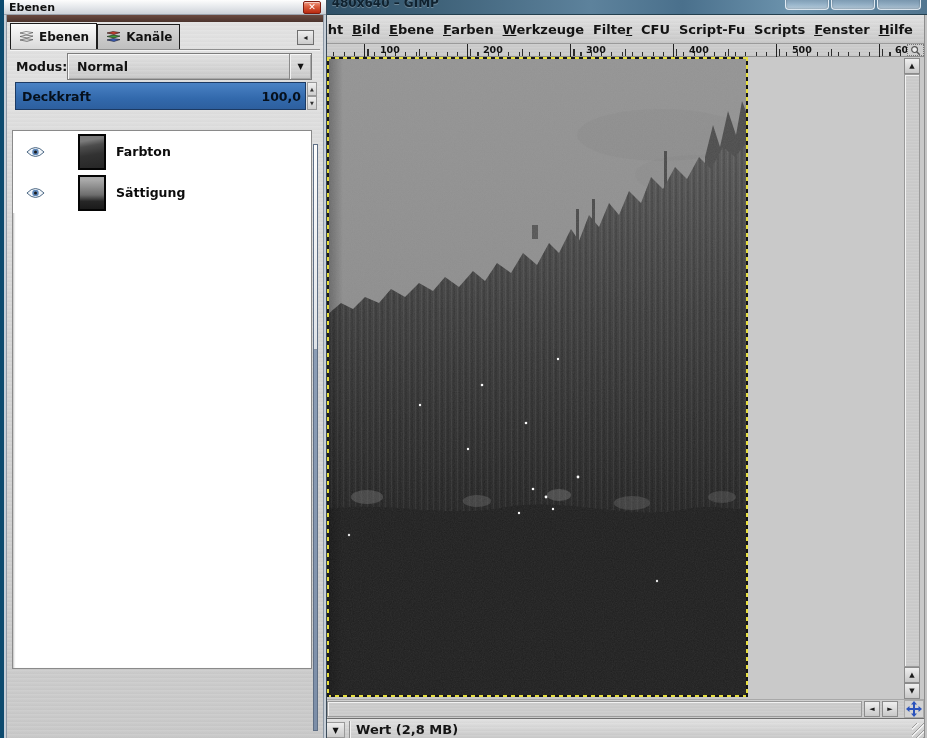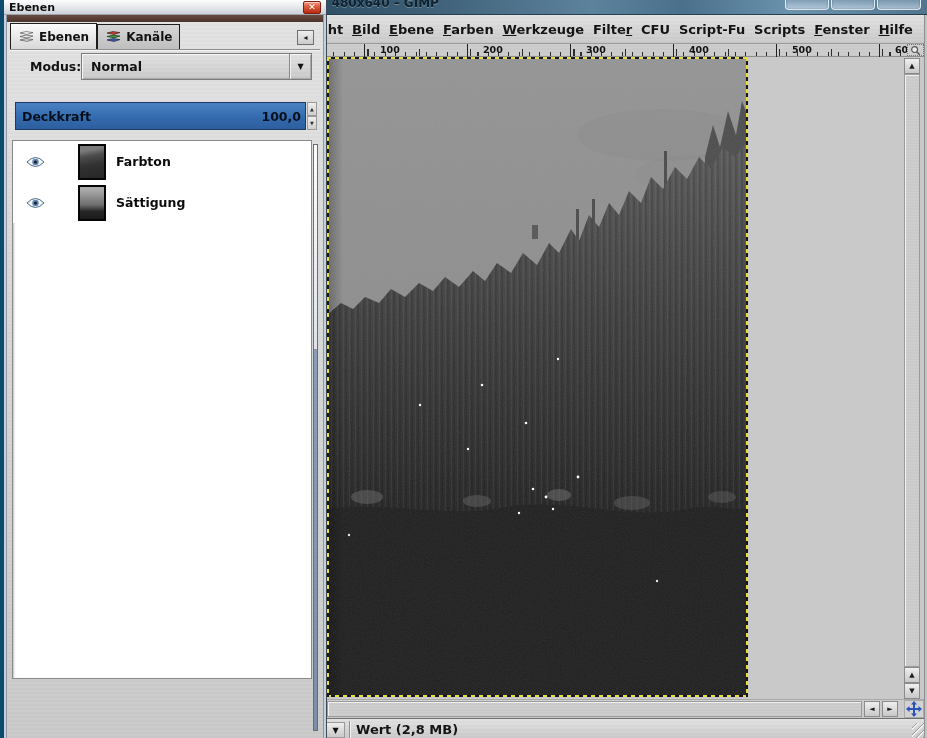--- a/index.html
+++ b/index.html
@@ -119,53 +119,53 @@
   .tab { display:flex; align-items:center; gap:4px; height:25px; padding:0 7px;
     border:1px solid #1d1d1d; border-bottom:none; font-size:12px; font-weight:bold; color:#111; }
   .tab.active { background:linear-gradient(180deg,#fbfbfb,#d8d8d8); height:26px; }
   .tab.inactive { background:linear-gradient(180deg,#d6d6d6,#bfbfbf);justify-content:flex-end; }
   #tab-menu-btn { margin-left:auto; margin-right:6px; margin-bottom:4px; width:17px; height:15px;
     border:1px solid #6f6f6f; background:linear-gradient(180deg,#eee,#ccc);
     display:flex; align-items:center; justify-content:center; font-size:8px; color:#222; }
   #notebook-line { position:absolute; left:3px; right:3px; top:27px; height:1px; background:#8f8f8f; box-shadow:0 1px 0 #f4f4f4; }
 
   
-  #mode-row { position:absolute; left:0; right:0; top:31px; height:28px;margin-left:14px; }
+  #mode-row { position:absolute; left:0; right:0; top:31px; height:28px; }
   #mode-label { position:absolute; left:9px; top:6px; font-size:12.5px; font-weight:bold; color:#111; }
   #mode-combo { position:absolute; left:60px; right:11px; top:0; height:27px;
     border:1px solid #7d7d7d; box-shadow:inset 1px 1px 0 #f6f6f6, inset -1px -1px 0 #a8a8a8;
     display:flex; align-items:center; }
   #mode-value { font-size:12.5px; font-weight:bold; color:#111; padding-left:9px; }
   #mode-arrow { margin-left:auto; width:22px; align-self:stretch; border-left:1px solid #8a8a8a;
     box-shadow:inset 1px 0 0 #f2f2f2; display:flex; align-items:center; justify-content:center;
     font-size:8px; color:#111; }
 
   
-  #opacity-row { position:absolute; left:8px; right:6px; top:80px; height:36px; }
+  #opacity-row { position:absolute; left:8px; right:6px; top:60px; height:36px; }
   #opacity-slider { position:absolute; left:0; right:11px; top:0; height:28px;
     background:linear-gradient(180deg,#4a82c4,#3269ac 60%,#2d5f9e); border:1px solid #1c3a63;
     display:flex; align-items:center; }
   #opacity-label { font-size:12.5px; font-weight:bold; color:#06101c; padding-left:6px; }
   #opacity-value { margin-left:auto; font-size:12.5px; font-weight:bold; color:#06101c; padding-right:4px;text-align:right; }
   #opacity-spin { position:absolute; right:0; top:0; width:10px; height:28px; display:flex; flex-direction:column; }
   .spin-btn { flex:1; border:1px solid #9a9a9a; background:linear-gradient(180deg,#efefef,#cfcfcf);
     font-size:5px; line-height:5px; color:#333; text-align:center; display:flex; align-items:center; justify-content:center; }
 
   
   #lock-row { position:absolute; left:0; right:0; top:98px; height:22px; display:flex; align-items:center; }
   #lock-label { font-size:12.5px; font-weight:bold; color:#111; margin-left:9px; }
   #lock-brush { margin-left:12px; }
   #lock-alpha { margin-left:16px; width:15px; height:15px; background-color:#cdcdcd;
     background-image:
       linear-gradient(45deg,#838383 25%,transparent 25%,transparent 75%,#838383 75%),
       linear-gradient(45deg,#838383 25%,transparent 25%,transparent 75%,#838383 75%);
     background-size:8px 8px; background-position:0 0,4px 4px; }
 
   
-  #layer-list { position:absolute; left:5px; right:11px; top:118px; height:539px;
+  #layer-list { position:absolute; left:5px; right:11px; top:108px; height:539px;
     background:#ffffff; border:1px solid #8a8a8a; box-shadow:inset 1px 1px 2px rgba(0,0,0,.25); overflow:hidden; }
   .lrow { position:relative; height:41px; display:flex; align-items:center; background:#fff; }
   .lrow.selected { background:#c6c6c6; }
   .eye { margin-left:13px; width:19px; height:12px; flex:0 0 19px; }
   .thumb { margin-left:33px; width:28px; height:36px; flex:0 0 28px; }
   .thumb.dark-frame { border:2px solid #050505; }
   .thumb.light-frame { border:2px solid #e4e4e4; box-shadow:0 0 0 1px #aaa; }
   #thumb-farbton { background:linear-gradient(170deg,#7a7a7a 16%,#4d4d4d 32%,#323232 58%,#262626); }
   #thumb-saettigung { background:linear-gradient(180deg,#ababab 8%,#8d8d8d 32%,#6d6d6d 56%,#262626 76%,#1b1b1b); }
   #thumb-wert { background:linear-gradient(160deg,#f8f8f8 34%,#e9e9e9 48%,#8a8a8a 62%,#414141 74%,#303030); }

